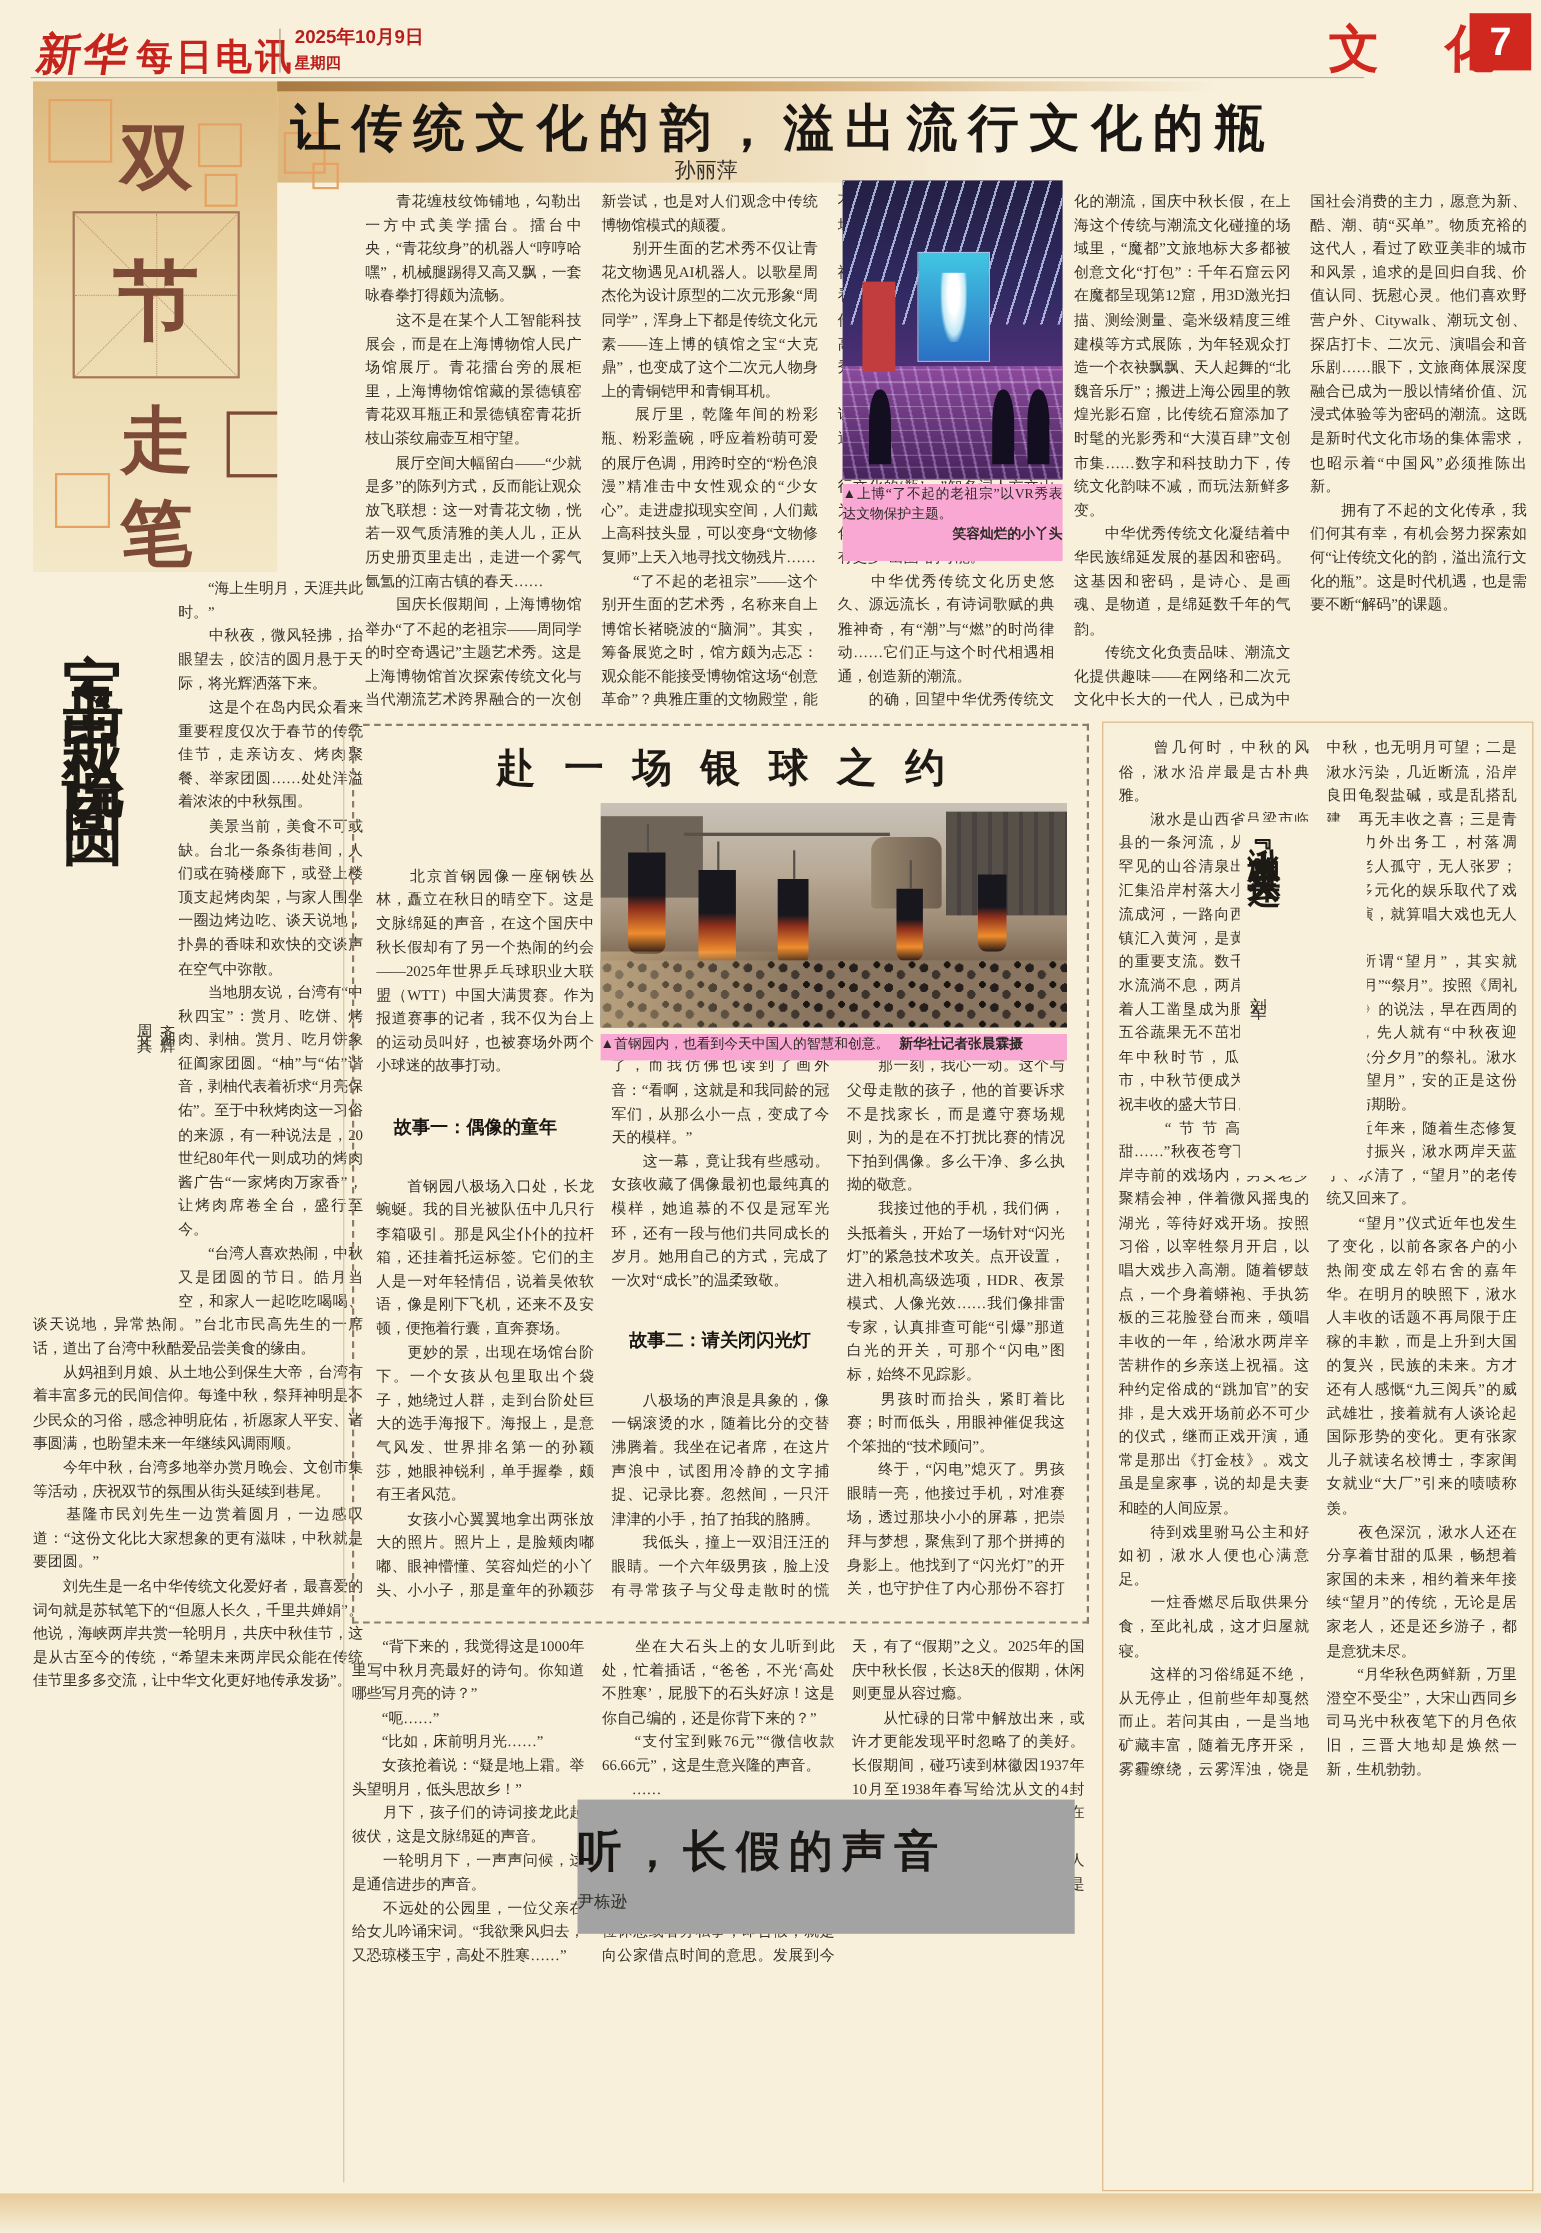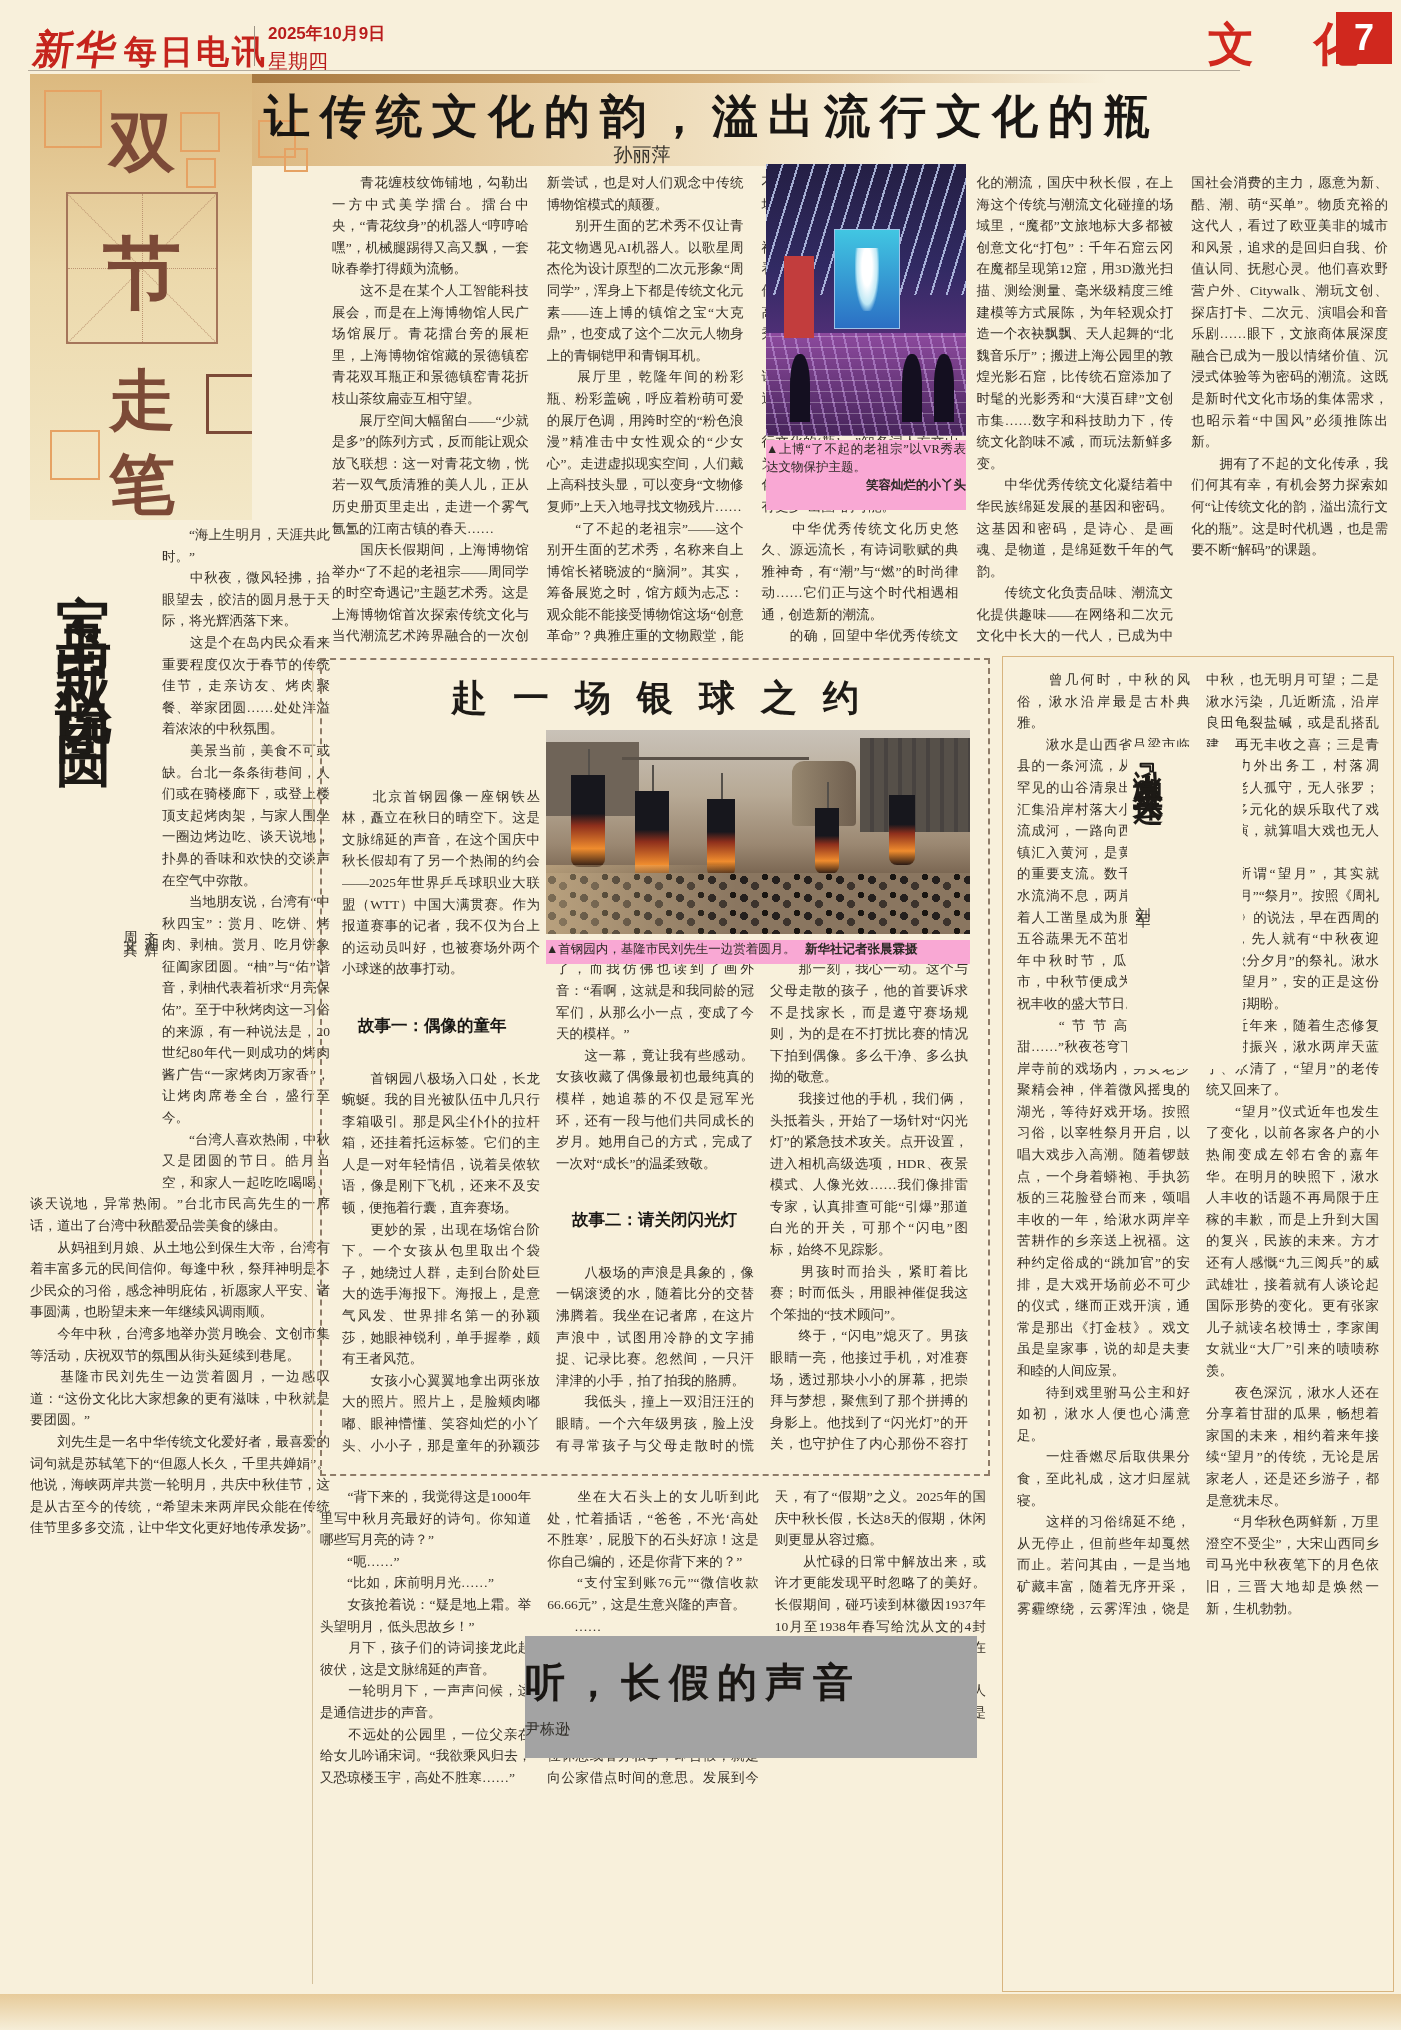--- a/index.html
+++ b/index.html
@@ -5,21 +5,21 @@
   html,body{margin:0;padding:0;background:#d8d2c2}
   .page{position:relative;width:1401px;height:2030px;background:#f8f0db;overflow:hidden;
         font-family:"Liberation Serif",serif;color:#34302a}
   .abs{position:absolute}
   
   .logo{left:34px;top:22px;display:flex;align-items:baseline;color:#c5231c}
   .logo .script{font-size:40px;font-weight:700;transform:skewX(-8deg);letter-spacing:2px}
   .logo .block{font-size:33px;font-weight:900;letter-spacing:3px;margin-left:6px}
   .hdr-divider{left:254px;top:26px;width:1px;height:40px;background:#9a9284}
   .hdr-date{left:268px;top:22px;font-size:17px;font-weight:700;color:#b91c1c;line-height:1.45;font-family:"Liberation Sans",sans-serif}
-  .hdr-date .wk{font-size:20px;font-weight:400}
+  .hdr-date .wk{font-size:14px;font-weight:700}
   .section-title{left:1208px;top:14px;font-size:46px;font-weight:700;color:#d0281e;letter-spacing:24px;font-family:"Liberation Serif",serif}
   .pagenum{left:1336px;top:12px;width:56px;height:52px;background:#d0281e;color:#fff;display:flex;align-items:center;justify-content:center;font-size:36px;font-weight:900;font-family:"Liberation Sans",sans-serif}
   .hdr-rule{left:28px;top:70px;width:1212px;height:1px;background:#b4ab9b}
   
   .banner{left:30px;top:74px;width:222px;height:446px;background:linear-gradient(180deg,#dcb97f 0%,#ecd9ac 45%,#f3e8c8 100%);overflow:hidden}
   .sq{position:absolute;border:2px solid #e6a263;background:transparent}
   .sq.dark{border:3px solid #7c4a37}
   .banner-char{position:absolute;left:66px;width:92px;text-align:center;font-size:66px;font-weight:700;color:#7c4a37;font-family:"Liberation Serif",serif}
   .mizige{position:absolute;left:36px;top:118px;width:148px;height:148px;border:2px solid #a5755a;overflow:hidden}
   .mz{position:absolute;background:transparent}
@@ -216,21 +216,21 @@
     <div class="p2tr"></div>
     <div class="p2ban" style="left:6%;top:22%"></div>
     <div class="p2ban" style="left:21%;top:30%"></div>
     <div class="p2ban" style="left:38%;top:34%;width:28px;height:78px"></div>
     <div class="p2ban" style="right:31%;top:38%;width:24px;height:66px"></div>
     <div class="p2ban" style="right:13%;top:32%;width:26px;height:70px"></div>
     <div class="p2crowd"></div>
     <div class="p2light"></div>
   </div>
   <div class="abs cap cap2">
-    <span>▲首钢园内，基隆市民刘先生一边赏着圆月。</span>
+    <span>▲首钢园内，也看到今天中国人的智慧和创意。</span>
     <span class="credit">新华社记者张晨霖摄</span>
   </div>
 
   <div class="abs sounds">
     <div class="btxt cols3">　　“背下来的，我觉得这是1000年里写中秋月亮最好的诗句。你知道哪些写月亮的诗？”
 　　“呃……”
 　　“比如，床前明月光……”
 　　女孩抢着说：“疑是地上霜。举头望明月，低头思故乡！”
 　　月下，孩子们的诗词接龙此起彼伏，这是文脉绵延的声音。
 　　一轮明月下，一声声问候，这是通信进步的声音。

